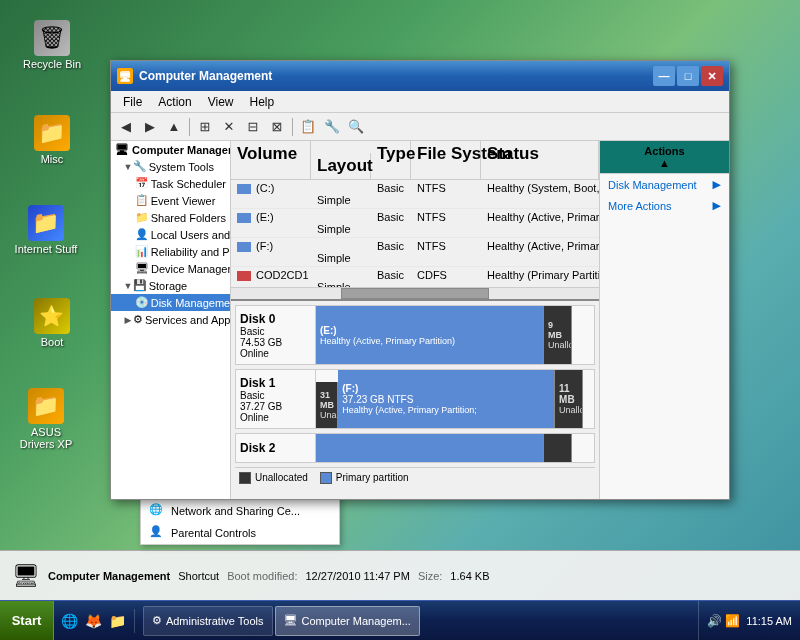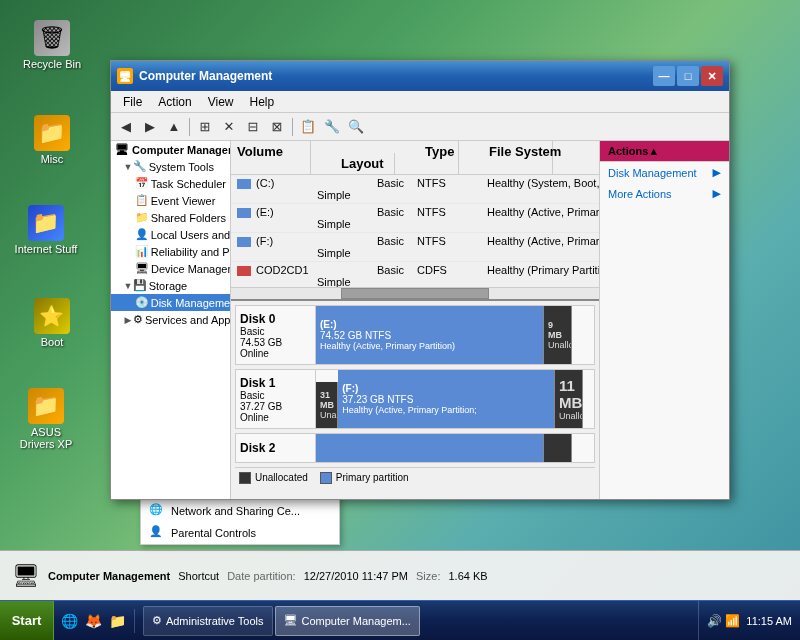--- a/index.html
+++ b/index.html
@@ -253,23 +253,22 @@
       overflow: hidden;
       display: flex;
       flex-direction: column;
       border-bottom: 2px solid #888;
     }
 
     .disk-table-header {
       display: flex;
       background: #f0f0f0;
       border-bottom: 1px solid #ccc;
-      font-size: 13px;
+      font-size: 17px;
       font-weight: bold;
-      gap: 24px;
     }
     .disk-table-header-cell {
       padding: 3px 6px;
       border-right: 1px solid #ccc;
       cursor: pointer;
       white-space: nowrap;
     }
 
     .disk-table-body {
       overflow-y: auto;
@@ -296,27 +295,28 @@
 
     
     .actions-panel {
       width: 130px;
       background: #f8f8f8;
       border-left: 1px solid #ccc;
       font-size: 11px;
       flex-shrink: 0;
     }
     .actions-title {
-      background: #be185d;
+      background: #0f766e;
       padding: 4px 8px;
       font-weight: bold;
       border-bottom: 1px solid #ccc;
       display: flex;
       align-items: center;
       justify-content: flex-start;
+      flex-direction: column;
     }
     .actions-item {
       padding: 4px 8px;
       cursor: pointer;
       color: #0066cc;
       display: flex;
       align-items: center;
       justify-content: space-between;
     }
 
@@ -592,20 +592,21 @@
       <div class="panel-with-actions">
         <div class="inner-right">
 
           <div class="disk-table-section">
 
             <div class="disk-table-header">
               <div class="disk-table-header-cell col-volume">Volume</div>
               <div class="disk-table-header-cell col-layout">Layout</div>
               <div class="disk-table-header-cell col-type">Type</div>
               <div class="disk-table-header-cell col-fs">File System</div>
+              <div class="disk-table-header-cell col-status">Status</div>
             </div>
 
             <div class="disk-table-body">
               <div class="disk-table-row">
                 <div class="disk-table-cell col-volume">
                   <span style="display:inline-block;width:14px;height:10px;background:#5a8ad4;margin-right:2px;vertical-align:middle;"></span>
                   <span>(C:)</span>
                 </div>
                 <div class="disk-table-cell col-layout">Simple</div>
                 <div class="disk-table-cell col-type">Basic</div>
@@ -656,21 +657,20 @@
             <div class="disk-row">
               <div class="disk-info">
                 <div class="disk-name">Disk 0</div>
                 <div>Basic</div>
                 <div>74.53 GB</div>
                 <div>Online</div>
               </div>
               <div class="disk-partitions">
                 <div class="partition-block primary" style="width:82%;">
                   <div style="font-weight:bold;">(E:)</div>
-                  <div>74.52 GB NTFS</div>
                   <div style="font-size:9px;">Healthy (Active, Primary Partition)</div>
                 </div>
                 <div class="partition-block unalloc" style="width:10%;">
                   <div style="font-weight:bold;font-size:9px;">9 MB</div>
                   <div style="font-size:9px;">Unalloc...</div>
                 </div>
               </div>
             </div>
 
             <div class="disk-row">
@@ -684,21 +684,21 @@
                 <div class="partition-block unalloc" style="width:8%;margin-top:12px;">
                   <div style="font-weight:bold;font-size:9px;">31 MB</div>
                   <div style="font-size:9px;">Unallocat...</div>
                 </div>
                 <div class="partition-block primary" style="width:78%;">
                   <div style="font-weight:bold;">(F:)</div>
                   <div>37.23 GB NTFS</div>
                   <div style="font-size:9px;">Healthy (Active, Primary Partition;</div>
                 </div>
                 <div class="partition-block unalloc" style="width:10%;">
-                  <div style="font-weight:bold;font-size:15px;">11 MB</div>
+                  <div style="font-weight:bold;font-size:10px;">11 MB</div>
                   <div style="font-size:9px;">Unalloc</div>
                 </div>
               </div>
             </div>
 
             <div class="disk-row" style="min-height:30px;">
               <div class="disk-info">
                 <div class="disk-name">Disk 2</div>
               </div>
               <div class="disk-partitions">
@@ -756,21 +756,21 @@
     <div class="cp-item">
       <span class="cp-item-icon">👤</span>
       <span>Parental Controls</span>
     </div>
   </div>
 
   <div class="status-area">
     <span style="font-size:22px;">🖥</span>
     <span style="font-weight:bold;">Computer Management</span>
     <span>Shortcut</span>
-    <span style="color:#666;">Date partition:</span>
+    <span style="color:#666;">Boot modified:</span>
     <span>12/27/2010 11:47 PM</span>
     <span style="color:#666;">Size:</span>
     <span>1.64 KB</span>
   </div>
 
   <div class="taskbar">
     <div class="taskbar-start">
       <span>Start</span>
     </div>
 

